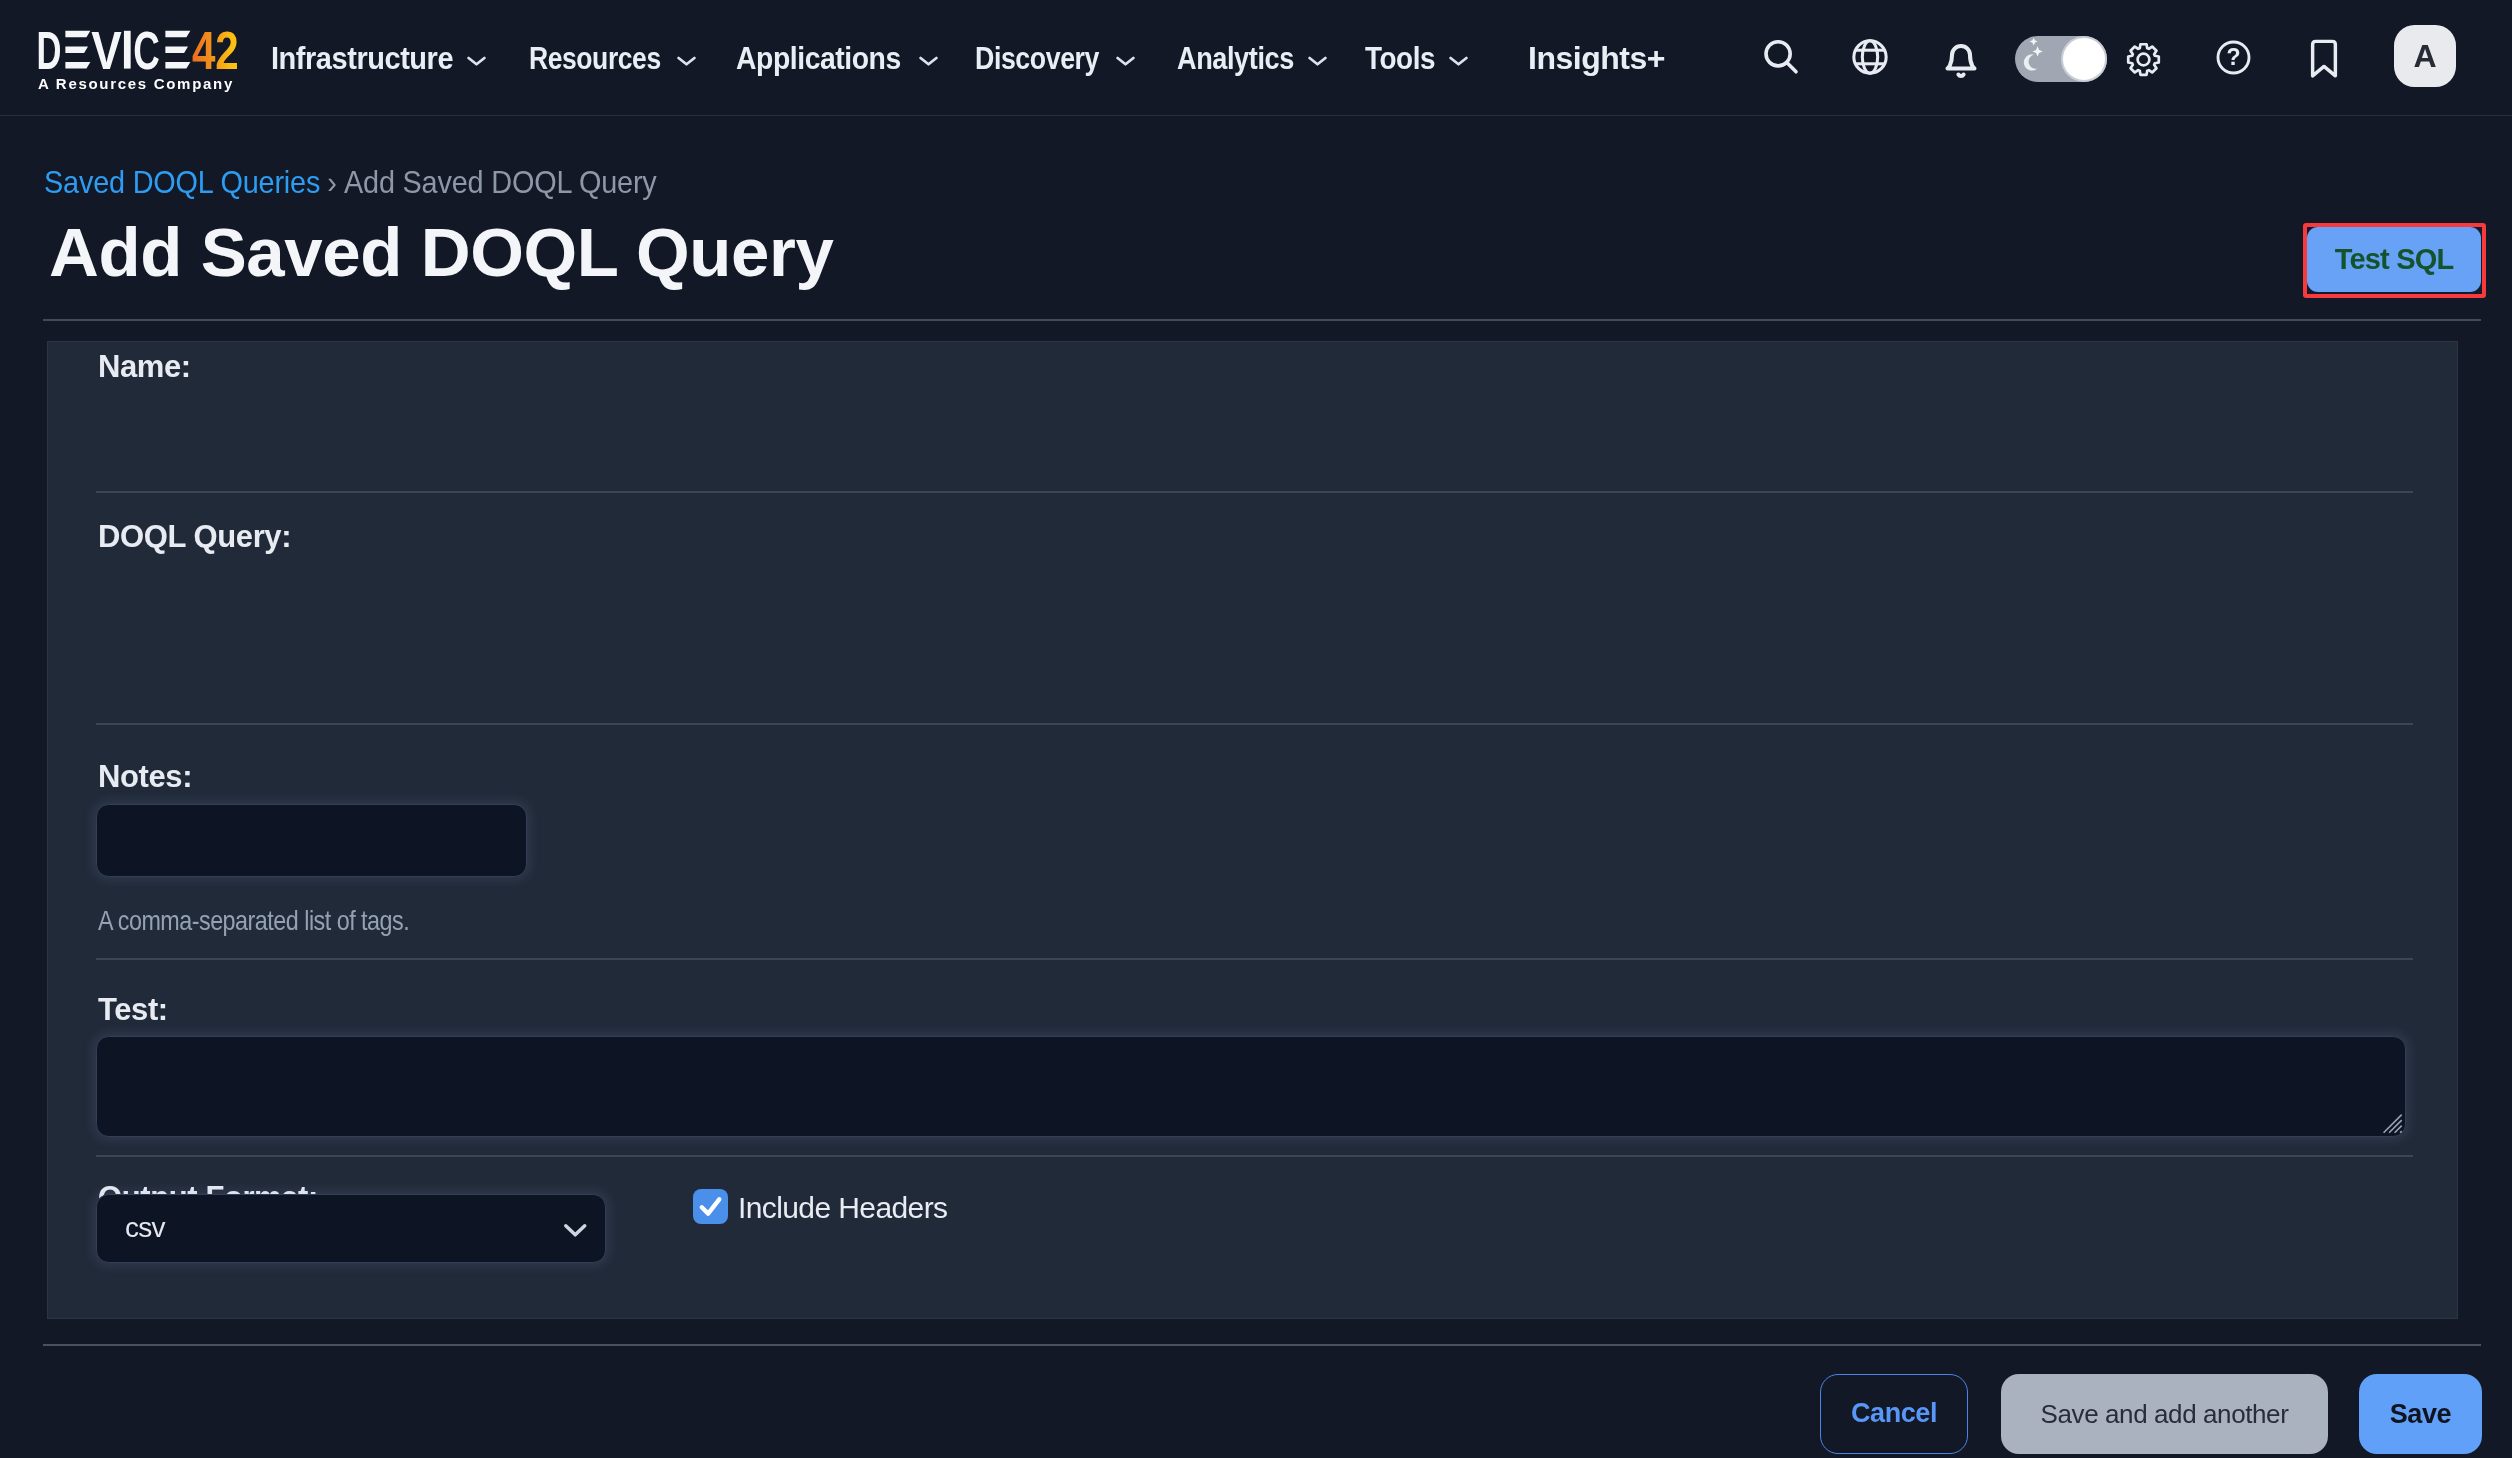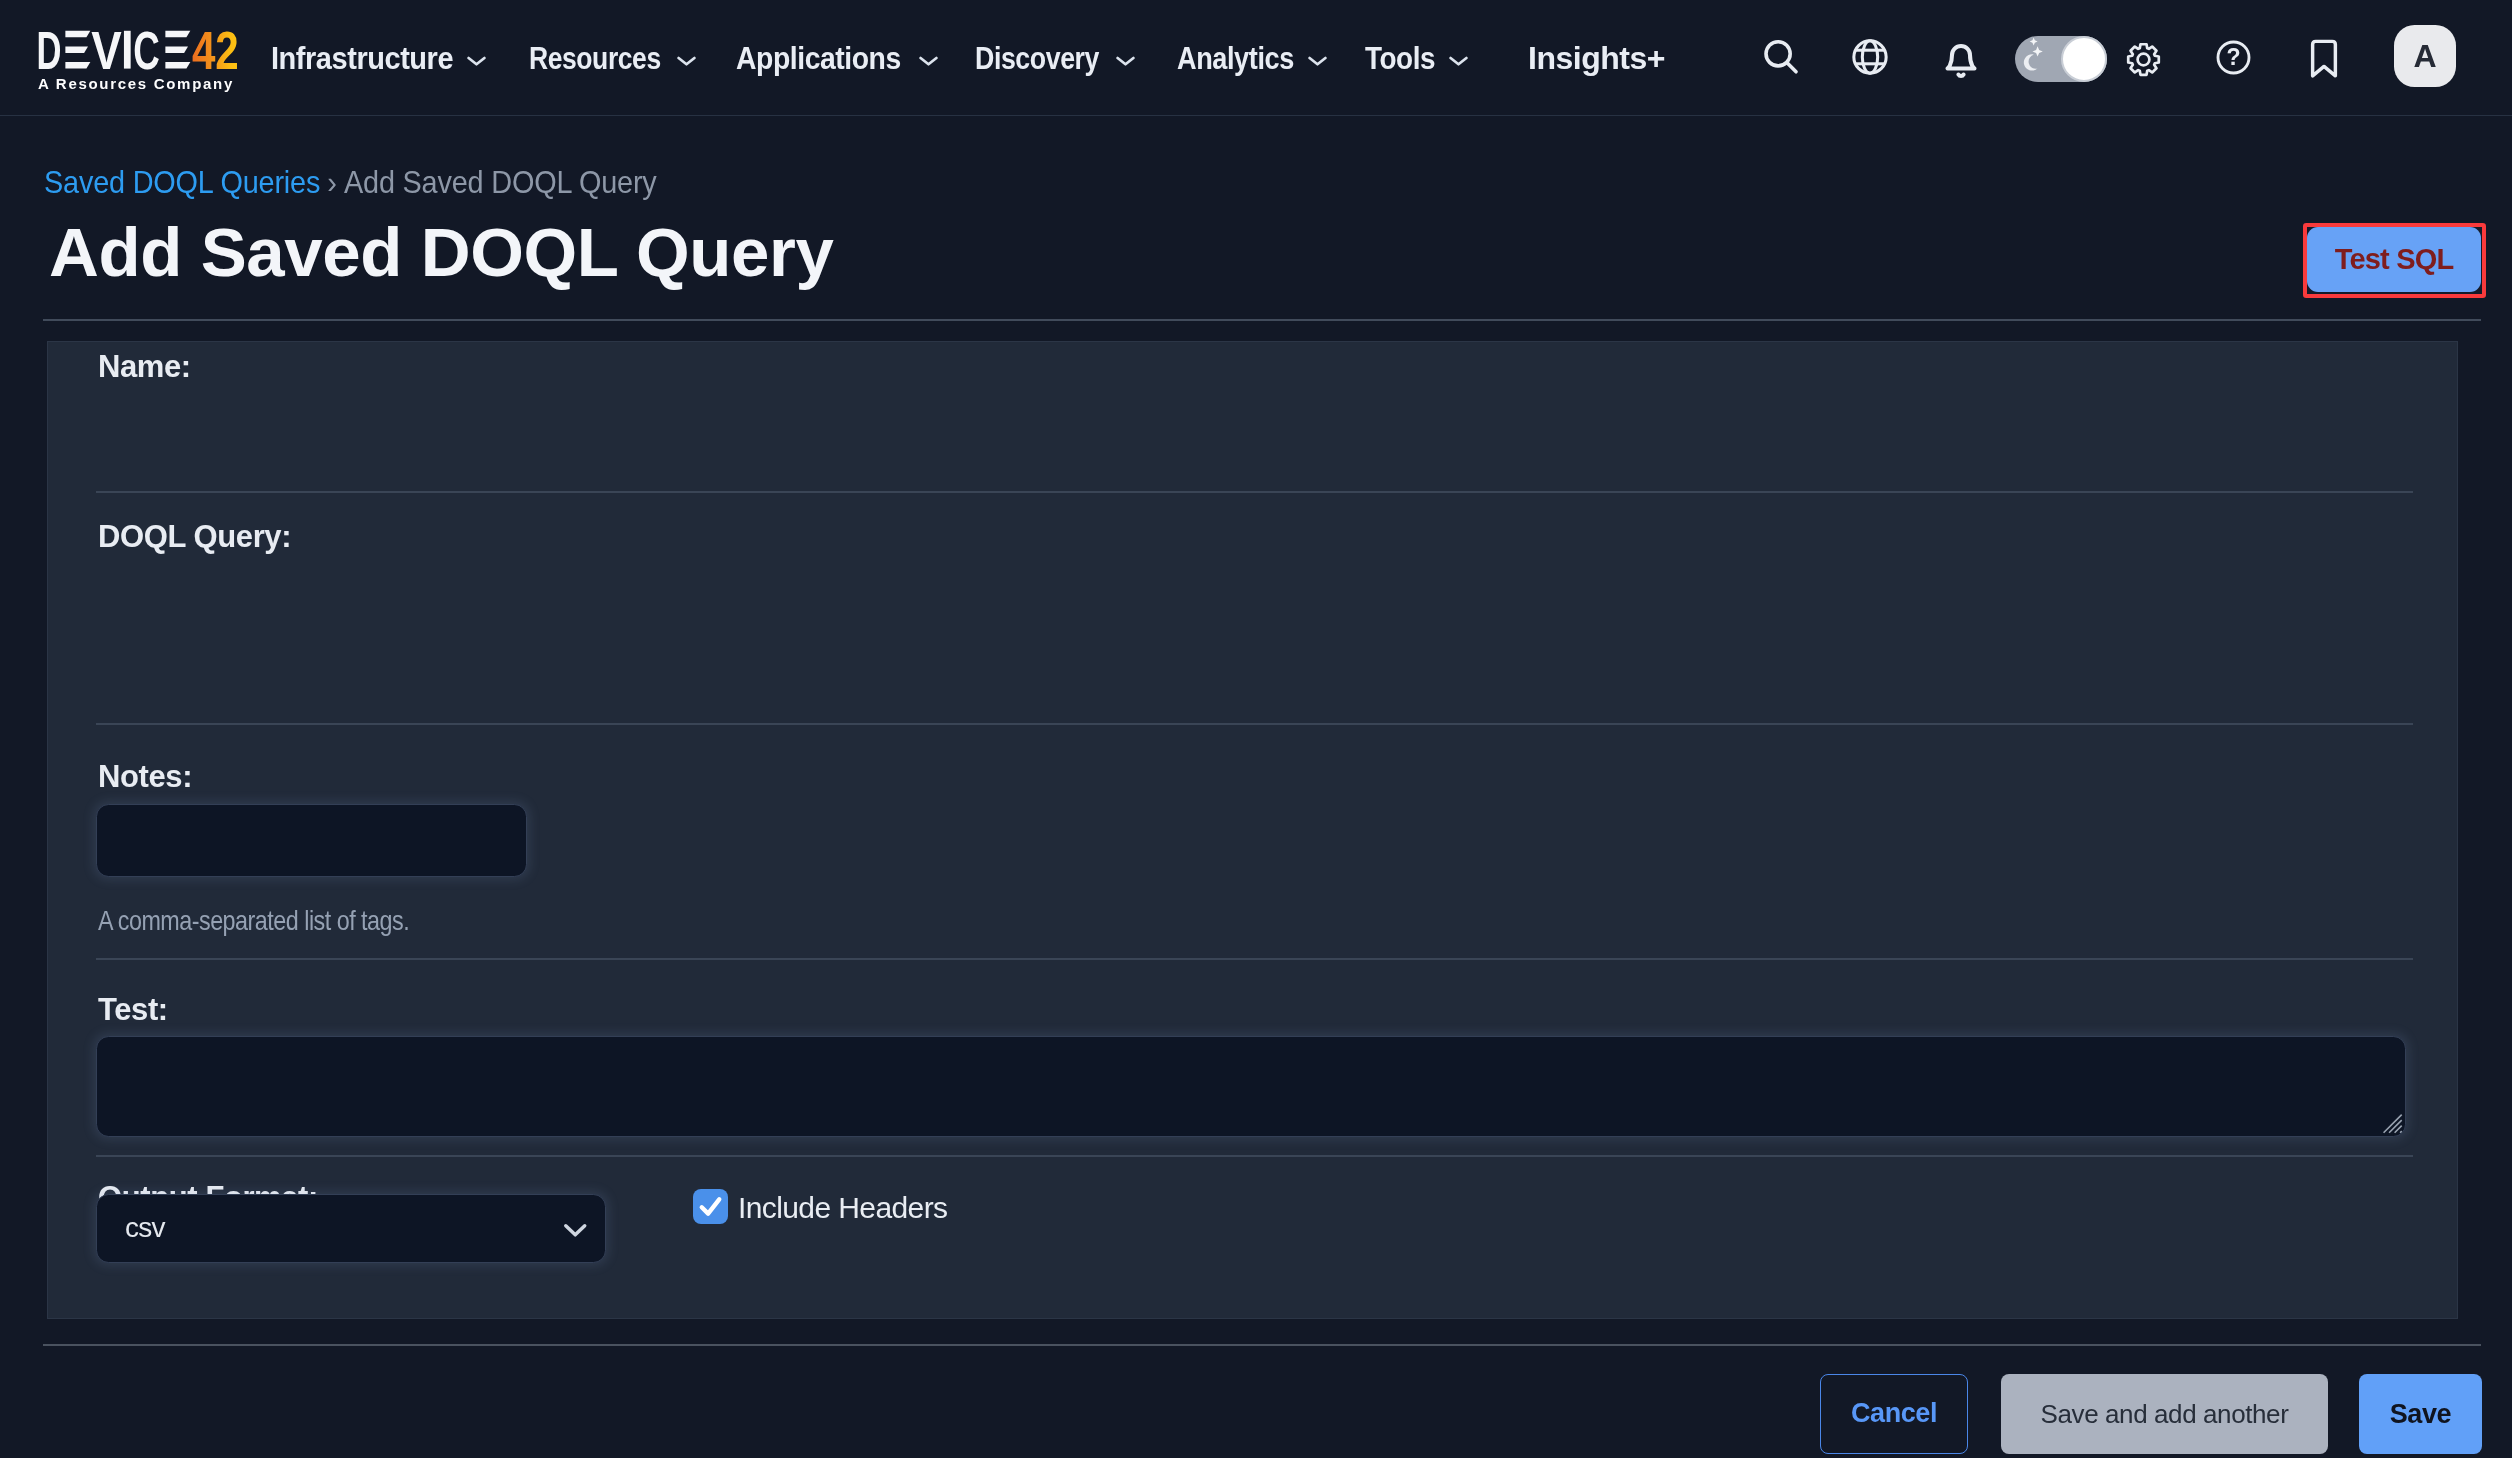--- a/index.html
+++ b/index.html
@@ -15,35 +15,35 @@
 
 #crumb { position:absolute; left:44px; top:164px; font-size:32px; letter-spacing:-0.2px; font-weight:400; transform-origin:left center; }
 #crumb .lnk { color:#2d9cf1; }
 #crumb .sep { color:#8d97a7; font-weight:400; padding:0 8px;}
 #crumb .cur { color:#8d97a7; }
 #h1 { position:absolute; left:49px; top:215px; font-size:69px; font-weight:bold;
   color:#f3f5f9; letter-spacing:-0.4px; line-height:75px;}
 #testwrap { position:absolute; left:2303px; top:223px; width:183px; height:75px;
   border:4.7px solid #f93a3c; border-radius:3.2px; background:#141b2a; }
 #testsql { position:absolute; left:0px; top:0px; width:174px; height:65px; background:#67a2f6;
-  border-radius:11px; color:#7f1d1d; font-size:29px; font-weight:bold; text-align:center;
+  border-radius:11px; color:#14532d; font-size:29px; font-weight:bold; text-align:center;
   line-height:65px; letter-spacing:-0.8px;}
 .hrbig { position:absolute; left:43px; width:2438px; height:1.6px; background:#414b5b; }
 
 #panel { position:absolute; left:47px; top:341px; width:2411px; height:978px;
   background:#212a39; border:1.6px solid #2b3546; }
 .lbl { position:absolute; left:50px; font-size:31px; font-weight:bold; color:#e8ecf2; letter-spacing:-0.4px;}
 .fld { position:absolute; left:48px; background:#0d1525; border:1.6px solid #333f56;
   border-radius:12.6px; box-shadow:0 0 11px 2.4px rgba(125,150,190,0.16);
   color:#d6dce5; font-size:28px; letter-spacing:-0.8px; }
 .fhr { position:absolute; left:48px; width:2317px; height:1.6px; background:#3a4556; }
 .helper { position:absolute; left:50px; font-size:28px; color:#95a1b3; letter-spacing:-0.6px;}
 .rsz { position:absolute; right:2.4px; bottom:2.4px; }
 
-.btn { position:absolute; top:1374px; height:80px; border-radius:8px; text-align:center;
+.btn { position:absolute; top:1374px; height:80px; border-radius:18px; text-align:center;
   font-size:28px; letter-spacing:-0.4px;}
 
 .icon { position:absolute; top:0; }
 </style>
 </head>
 <body>
 <div id="nav">
 
   <svg class="abs" style="left:36px; top:30px;" width="204" height="50" viewBox="0 0 258 64">
     <defs>

